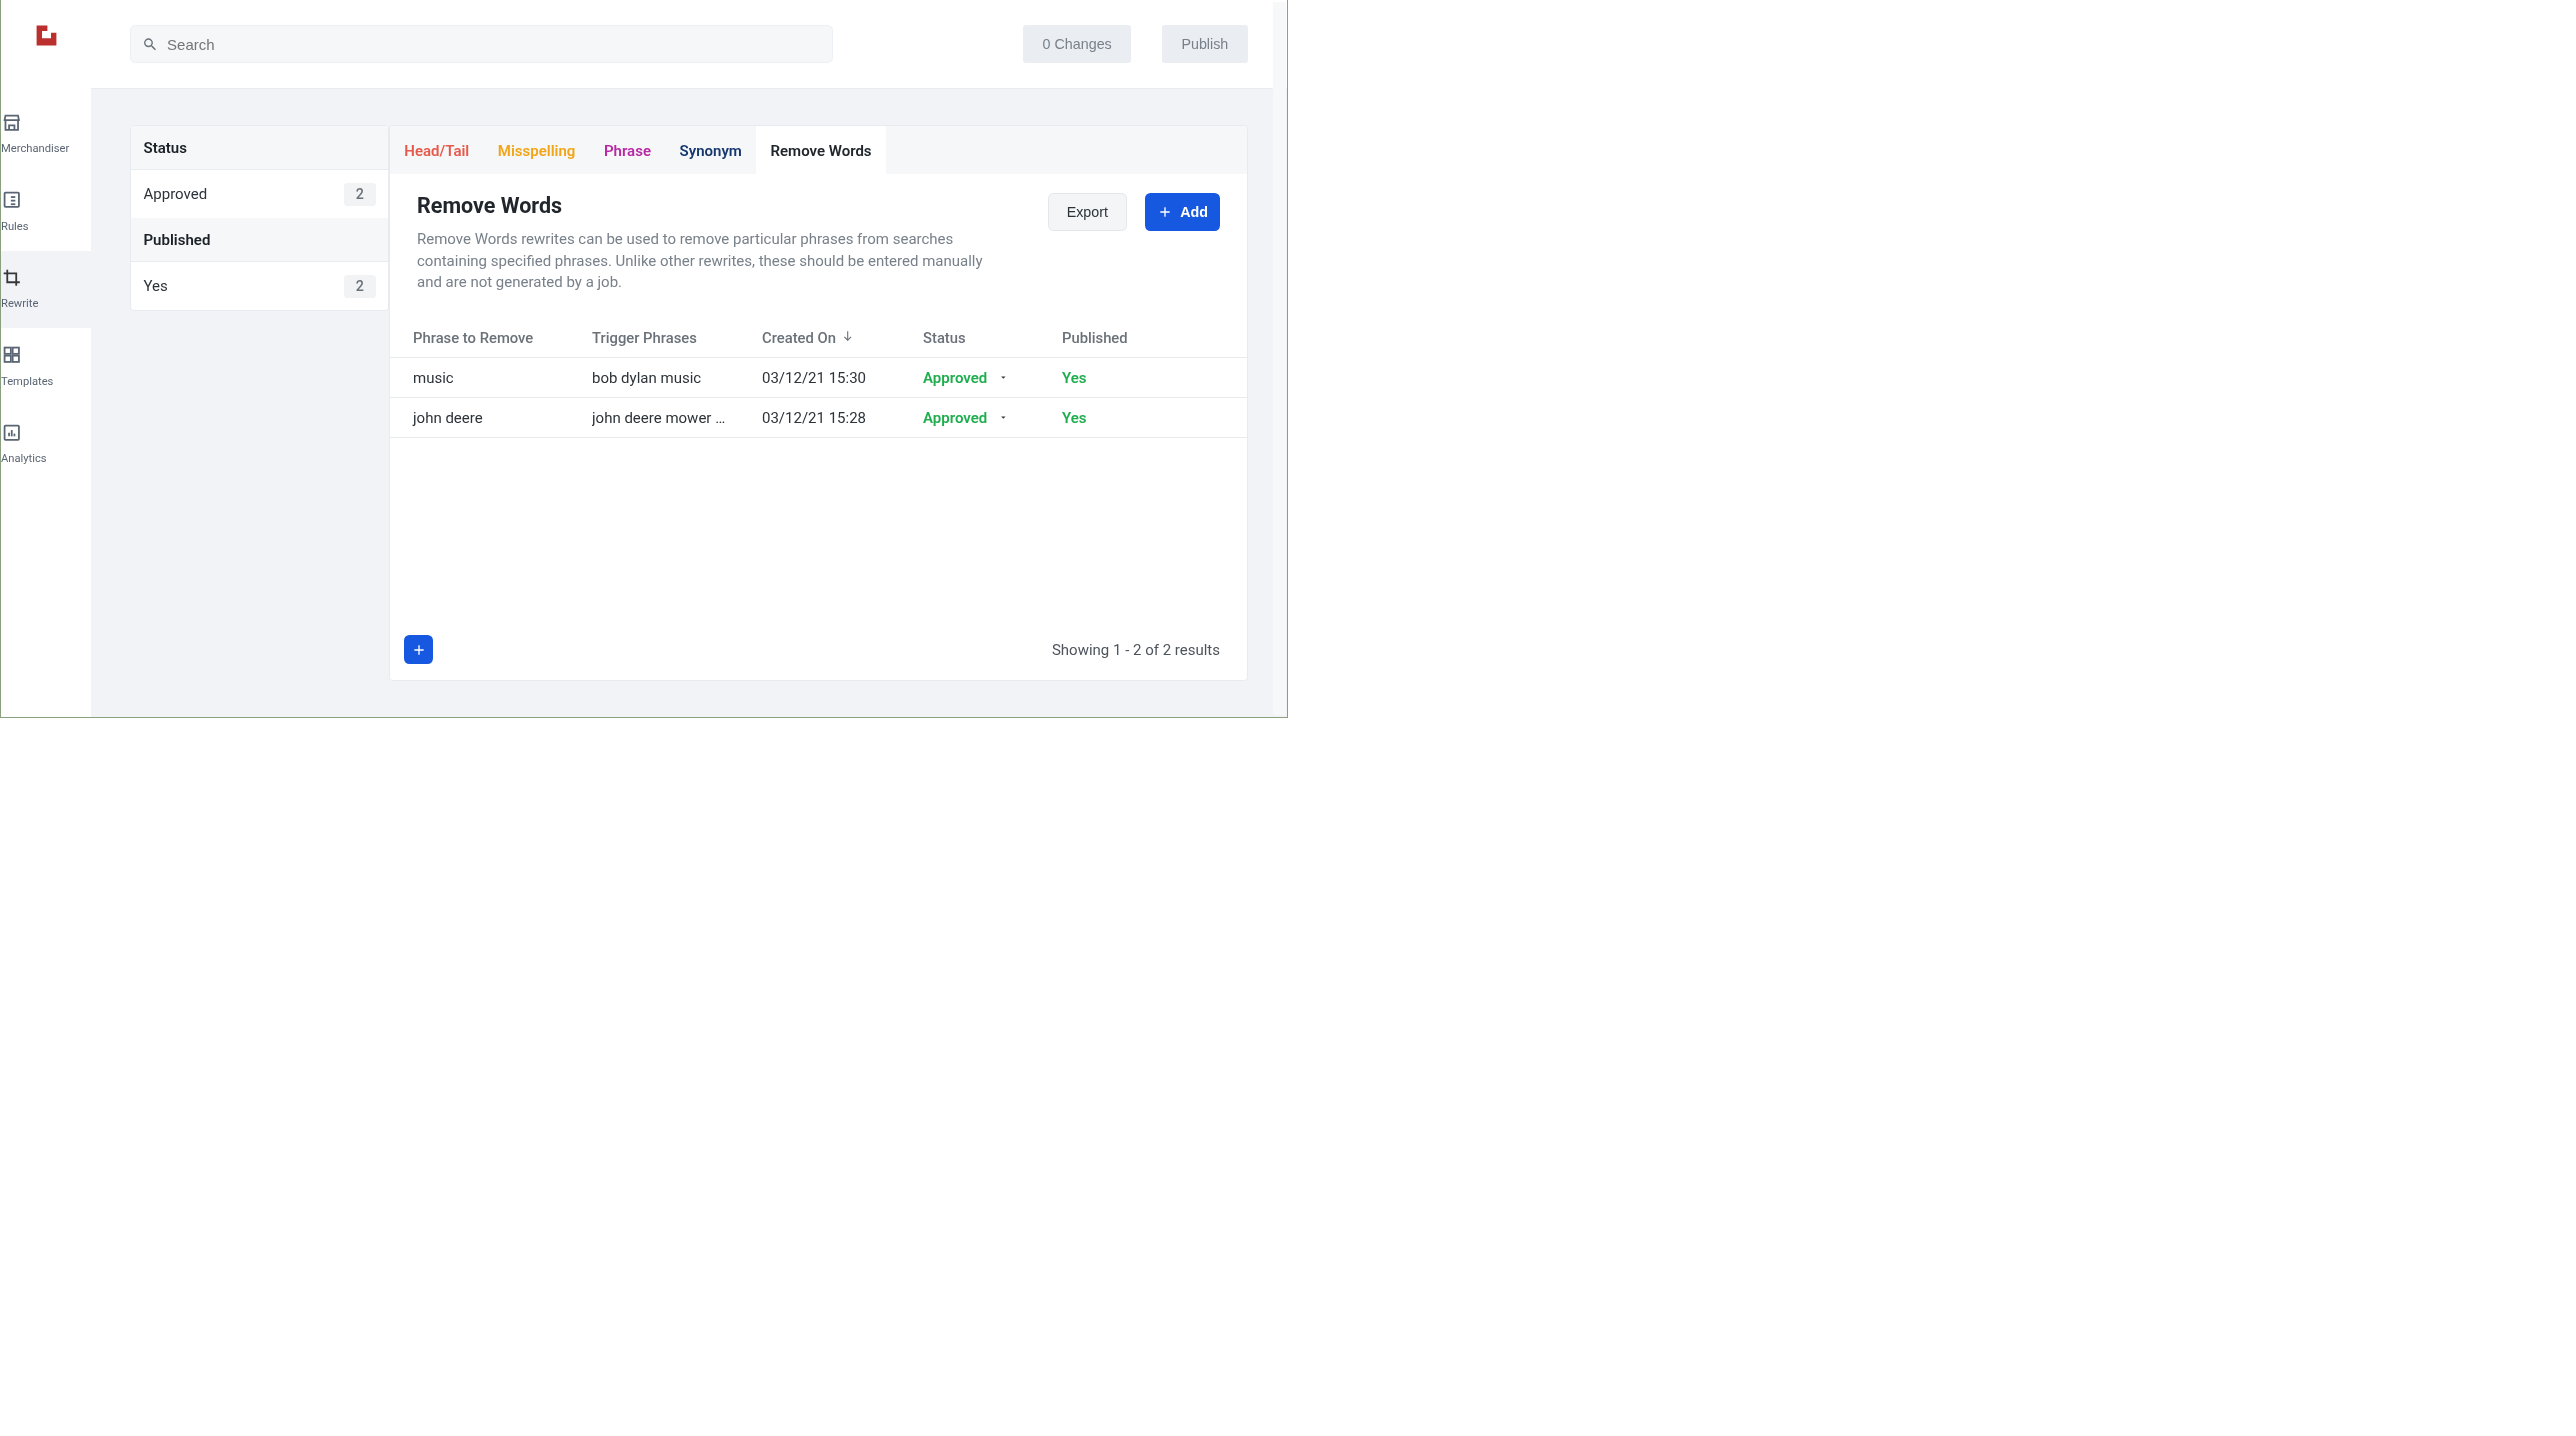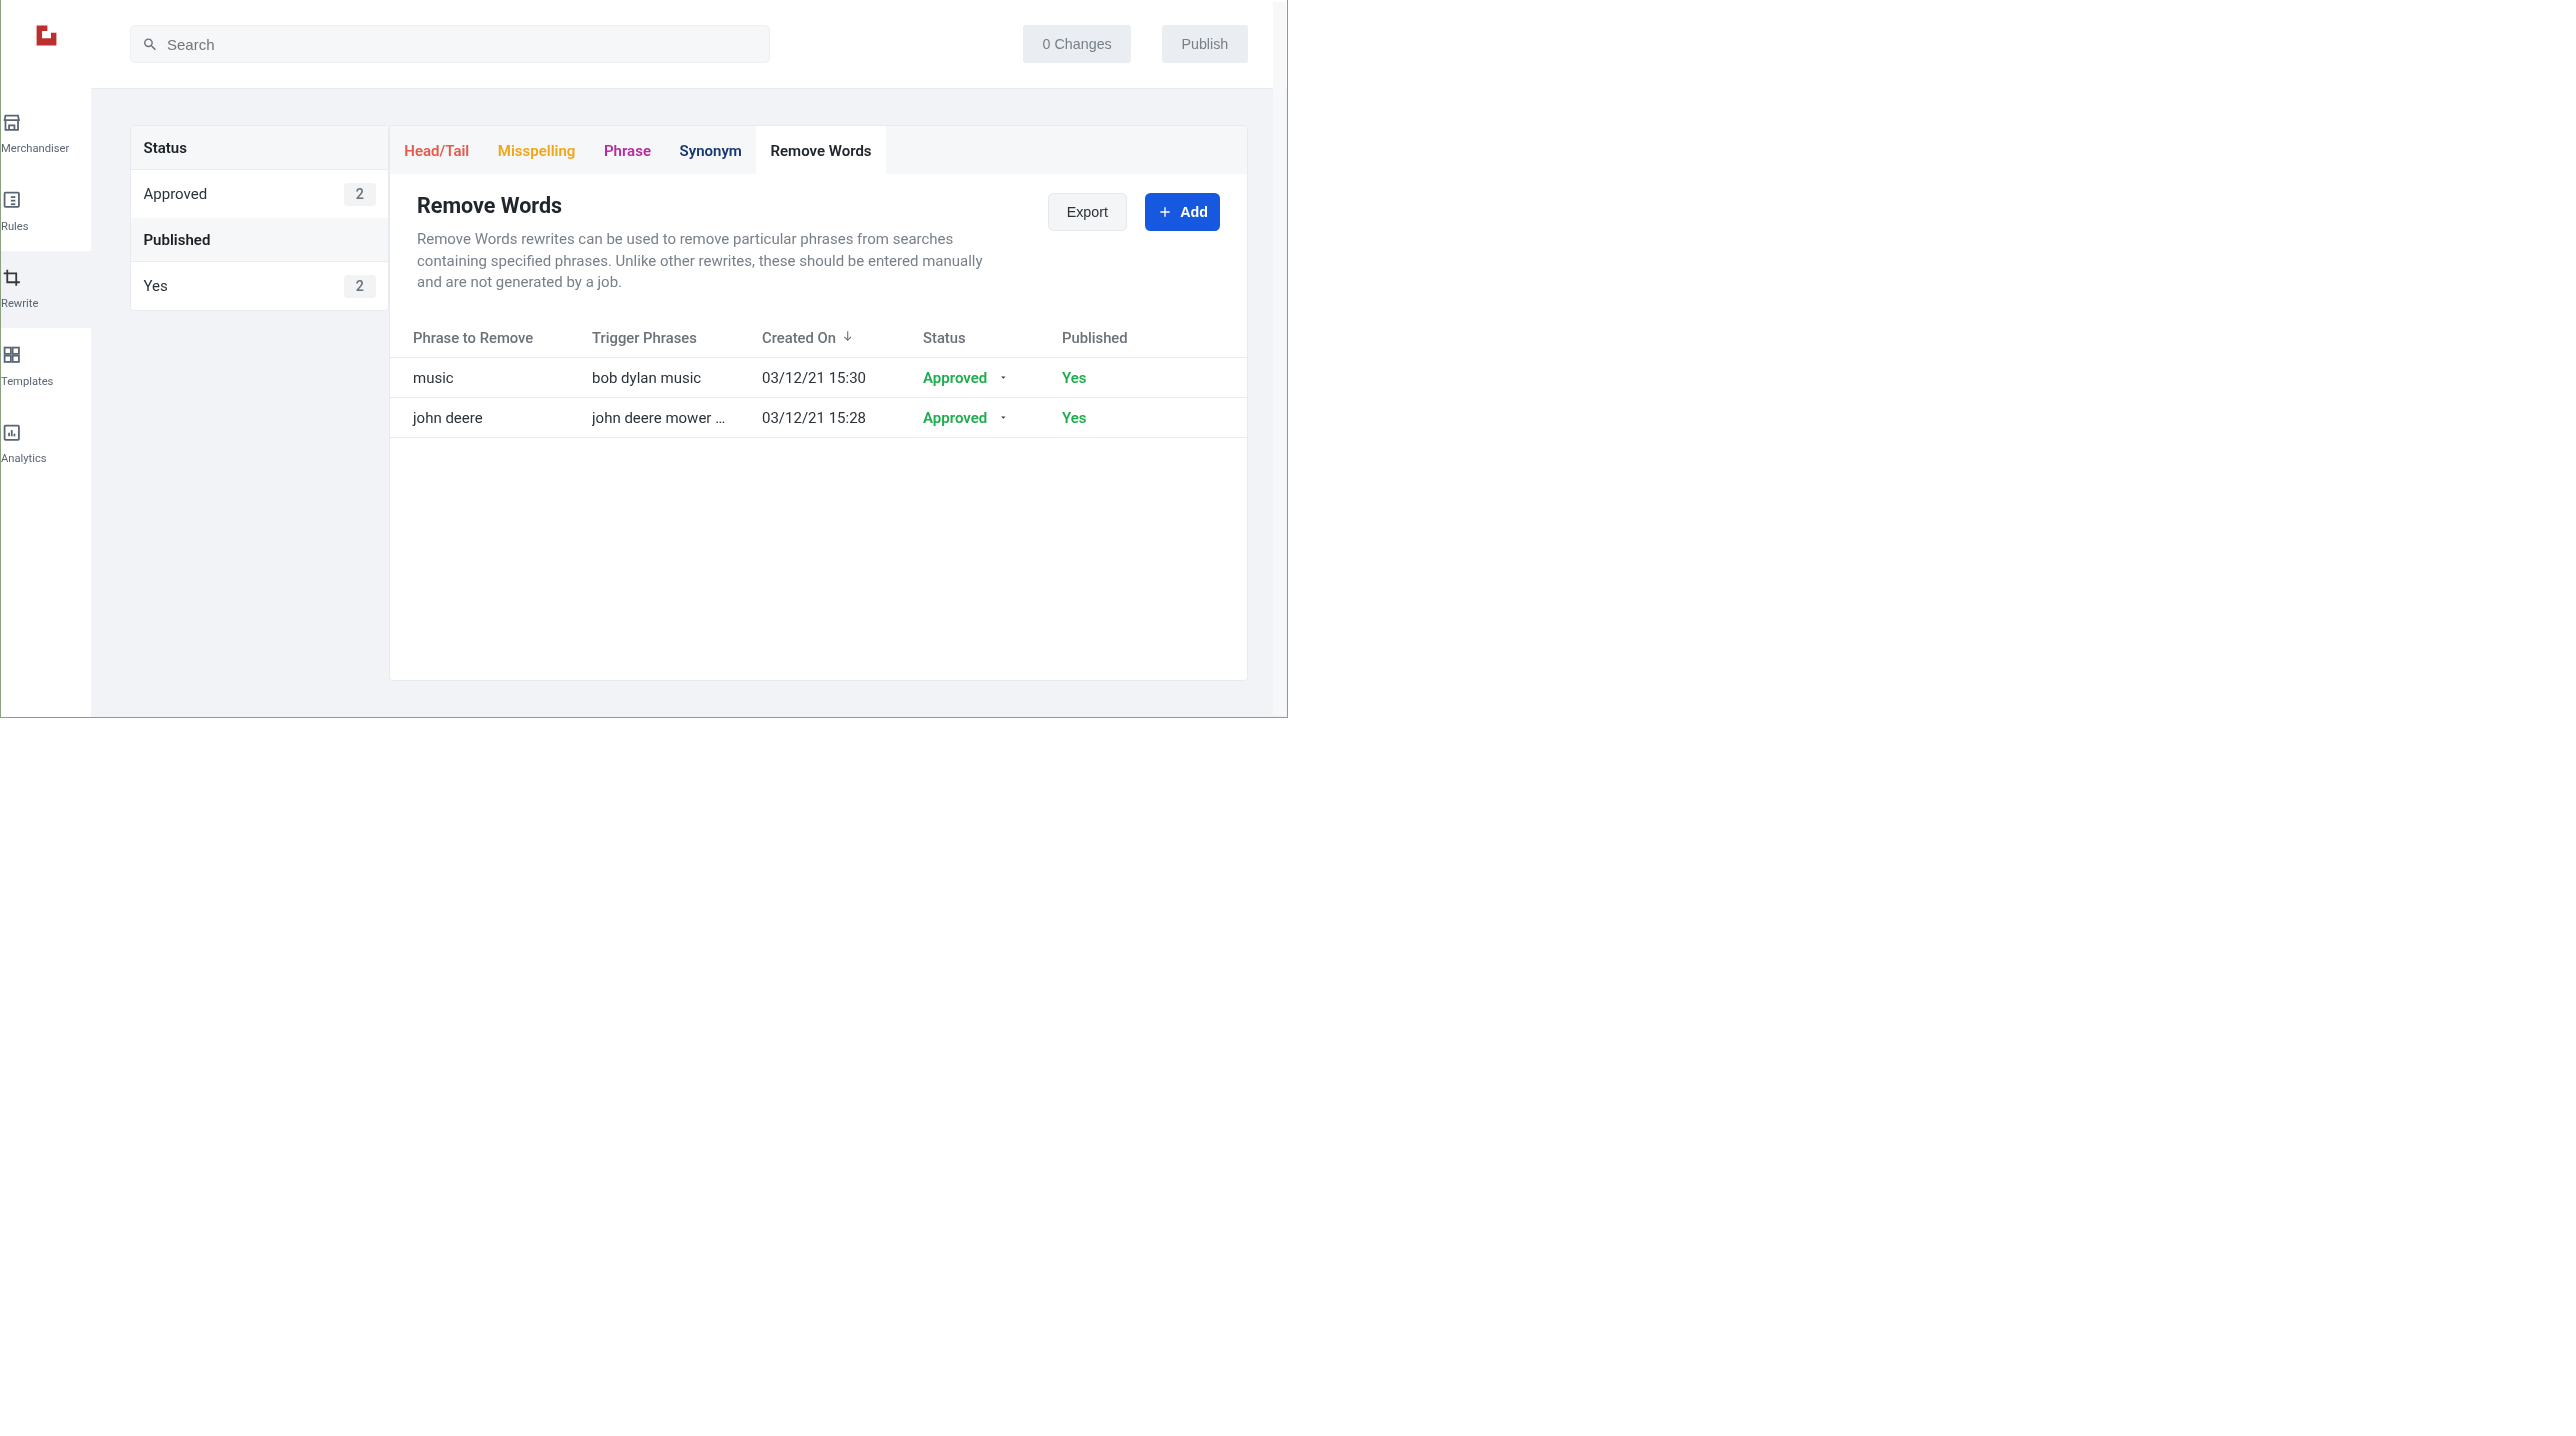--- a/index.html
+++ b/index.html
@@ -61,21 +61,21 @@
   background: #fff;
   gap: 16px;
 }
 .search-wrap {
   display: flex;
   align-items: center;
   background: #f6f7f9;
   border: 0.9px solid #eceff3;
   border-radius: 5.4px;
   height: 38px;
-  width: 640px;
+  width: 703px;
   padding: 0 10.7px;
 }
 .search-wrap svg { width: 17px; height: 17px; fill: #6a7178; margin-right: 9px; }
 .search-wrap input {
   border: none; background: transparent; outline: none;
   font-size: 15px; color: #6a7178; width: 100%;
 }
 .topbar-spacer { flex: 1; }
 .btn-grey {
   background: #eaedf1; color: #78808a; border: none;
@@ -352,19 +352,27 @@
             <div class="cell-status">
               <span>Approved</span>
               <svg viewBox="0 0 24 24">
                   <path d="M7 10l5 5 5-5z"></path>
                 </svg>
             </div>
             <div class="cell-pub">Yes</div>
           </div>
         </div>
 
+        <div class="panel-footer">
+          <div class="fab">
+            <svg viewBox="0 0 24 24">
+                <path d="M19 13h-6v6h-2v-6H5v-2h6V5h2v6h6v2z"></path>
+              </svg>
+          </div>
+          <div class="results-text">Showing 1 - 2 of 2 results</div>
+        </div>
       </div>
     </div>
   </div>
 </div>
 
 <div class="scrollbar-track"></div>
 
 
 </body></html>

